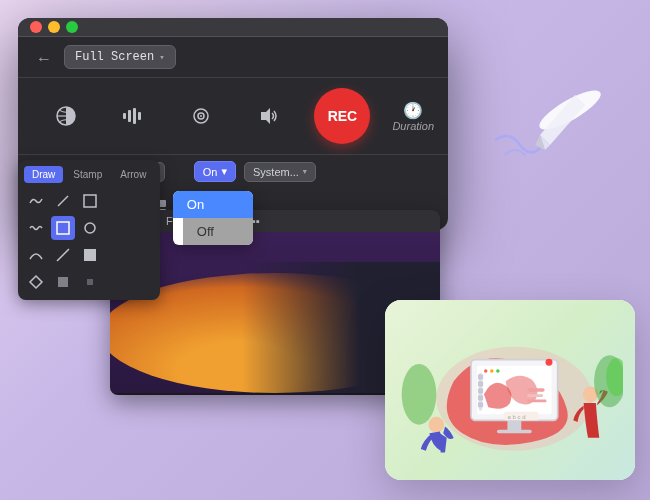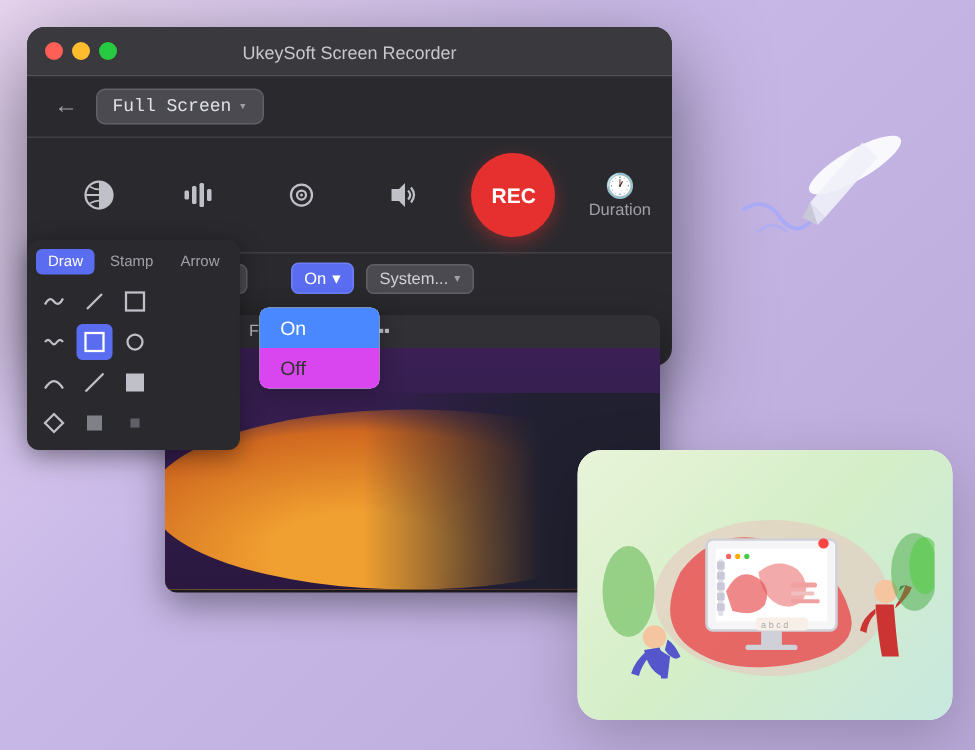--- a/index.html
+++ b/index.html
@@ -152,20 +152,21 @@
       align-items: center;
       margin-left: 6px;
     }
     .duration-icon {
       font-size: 16px;
       color: #a0a0a8;
     }
     .duration-label {
       font-size: 11px;
       color: #a0a0a8;
+      font-style: italic;
     }
 
     
     .toolbar-row3 {
       display: flex;
       align-items: center;
       padding: 6px 14px 8px;
       gap: 8px;
     }
 
@@ -213,21 +214,22 @@
       padding: 6px 14px;
       font-size: 13px;
       cursor: pointer;
     }
     .camera-popup-item.selected {
       background: #4a88ff;
       color: white;
     }
     .camera-popup-item.off {
       color: #333;
-      background: #d946ef;
+      background: #a3a3a3;
+      margin-left: 10px;
     }
 
     
     .toolbar-row4 {
       display: flex;
       align-items: center;
       padding: 6px 14px 10px;
       gap: 14px;
     }
 
@@ -386,21 +388,20 @@
 <body>
 
 <div class="recorder-window">
 
   <div class="title-bar">
     <div class="traffic-lights">
       <div class="tl-dot tl-red"></div>
       <div class="tl-dot tl-yellow"></div>
       <div class="tl-dot tl-green"></div>
     </div>
-    <span class="window-title">UkeySoft Screen Recorder</span>
   </div>
 
   <div class="toolbar-row1">
     <div class="back-btn">←</div>
     <div class="mode-dropdown">
       <span>Full Screen</span>
       <span class="chevron">▾</span>
     </div>
   </div>
 

